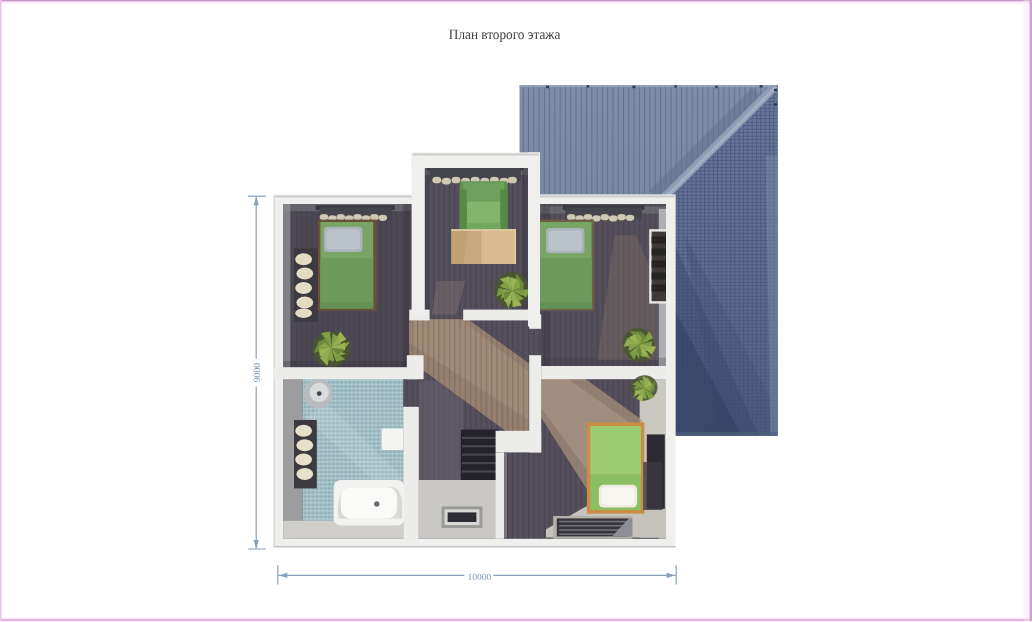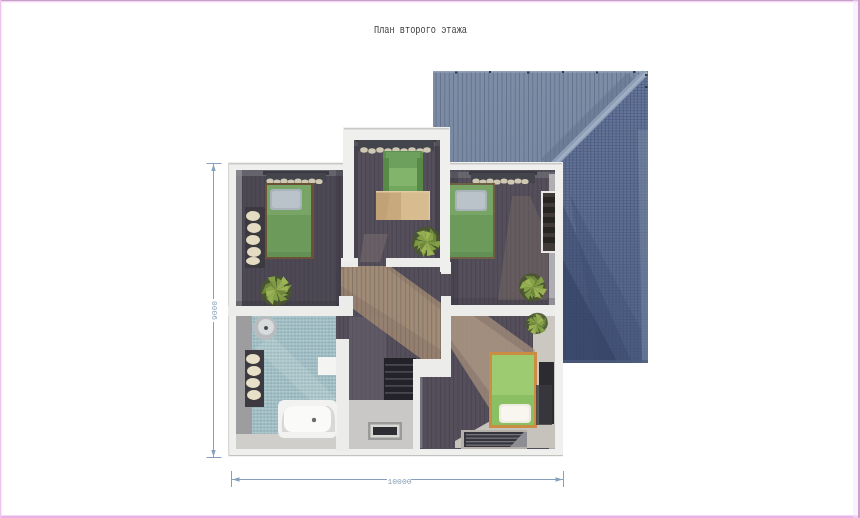--- a/index.html
+++ b/index.html
@@ -1,17 +1,17 @@
 <!DOCTYPE html>
 <html><head>
 <meta charset="utf-8">
 <style>
   html,body{margin:0;padding:0;background:#ffffff;}
   .page{position:relative;width:860px;height:518px;overflow:hidden;background:#ffffff;
-        font-family:Liberation Mono, monospace;}
+        font-family:Liberation Serif, serif;}
 </style>
 </head>
 <body>
 <div class="page">
 <svg width="860" height="518" viewBox="0 0 860 518" xmlns="http://www.w3.org/2000/svg">
 <defs>
   <pattern id="riblines" width="4.4" height="10" patternUnits="userSpaceOnUse">
     <rect width="4.4" height="10" fill="none"></rect>
     <rect x="0" width="1" height="10" fill="#5d6d88" opacity="0.85"></rect>
     <rect x="1" width="0.8" height="10" fill="#8493ac" opacity="0.5"></rect>

